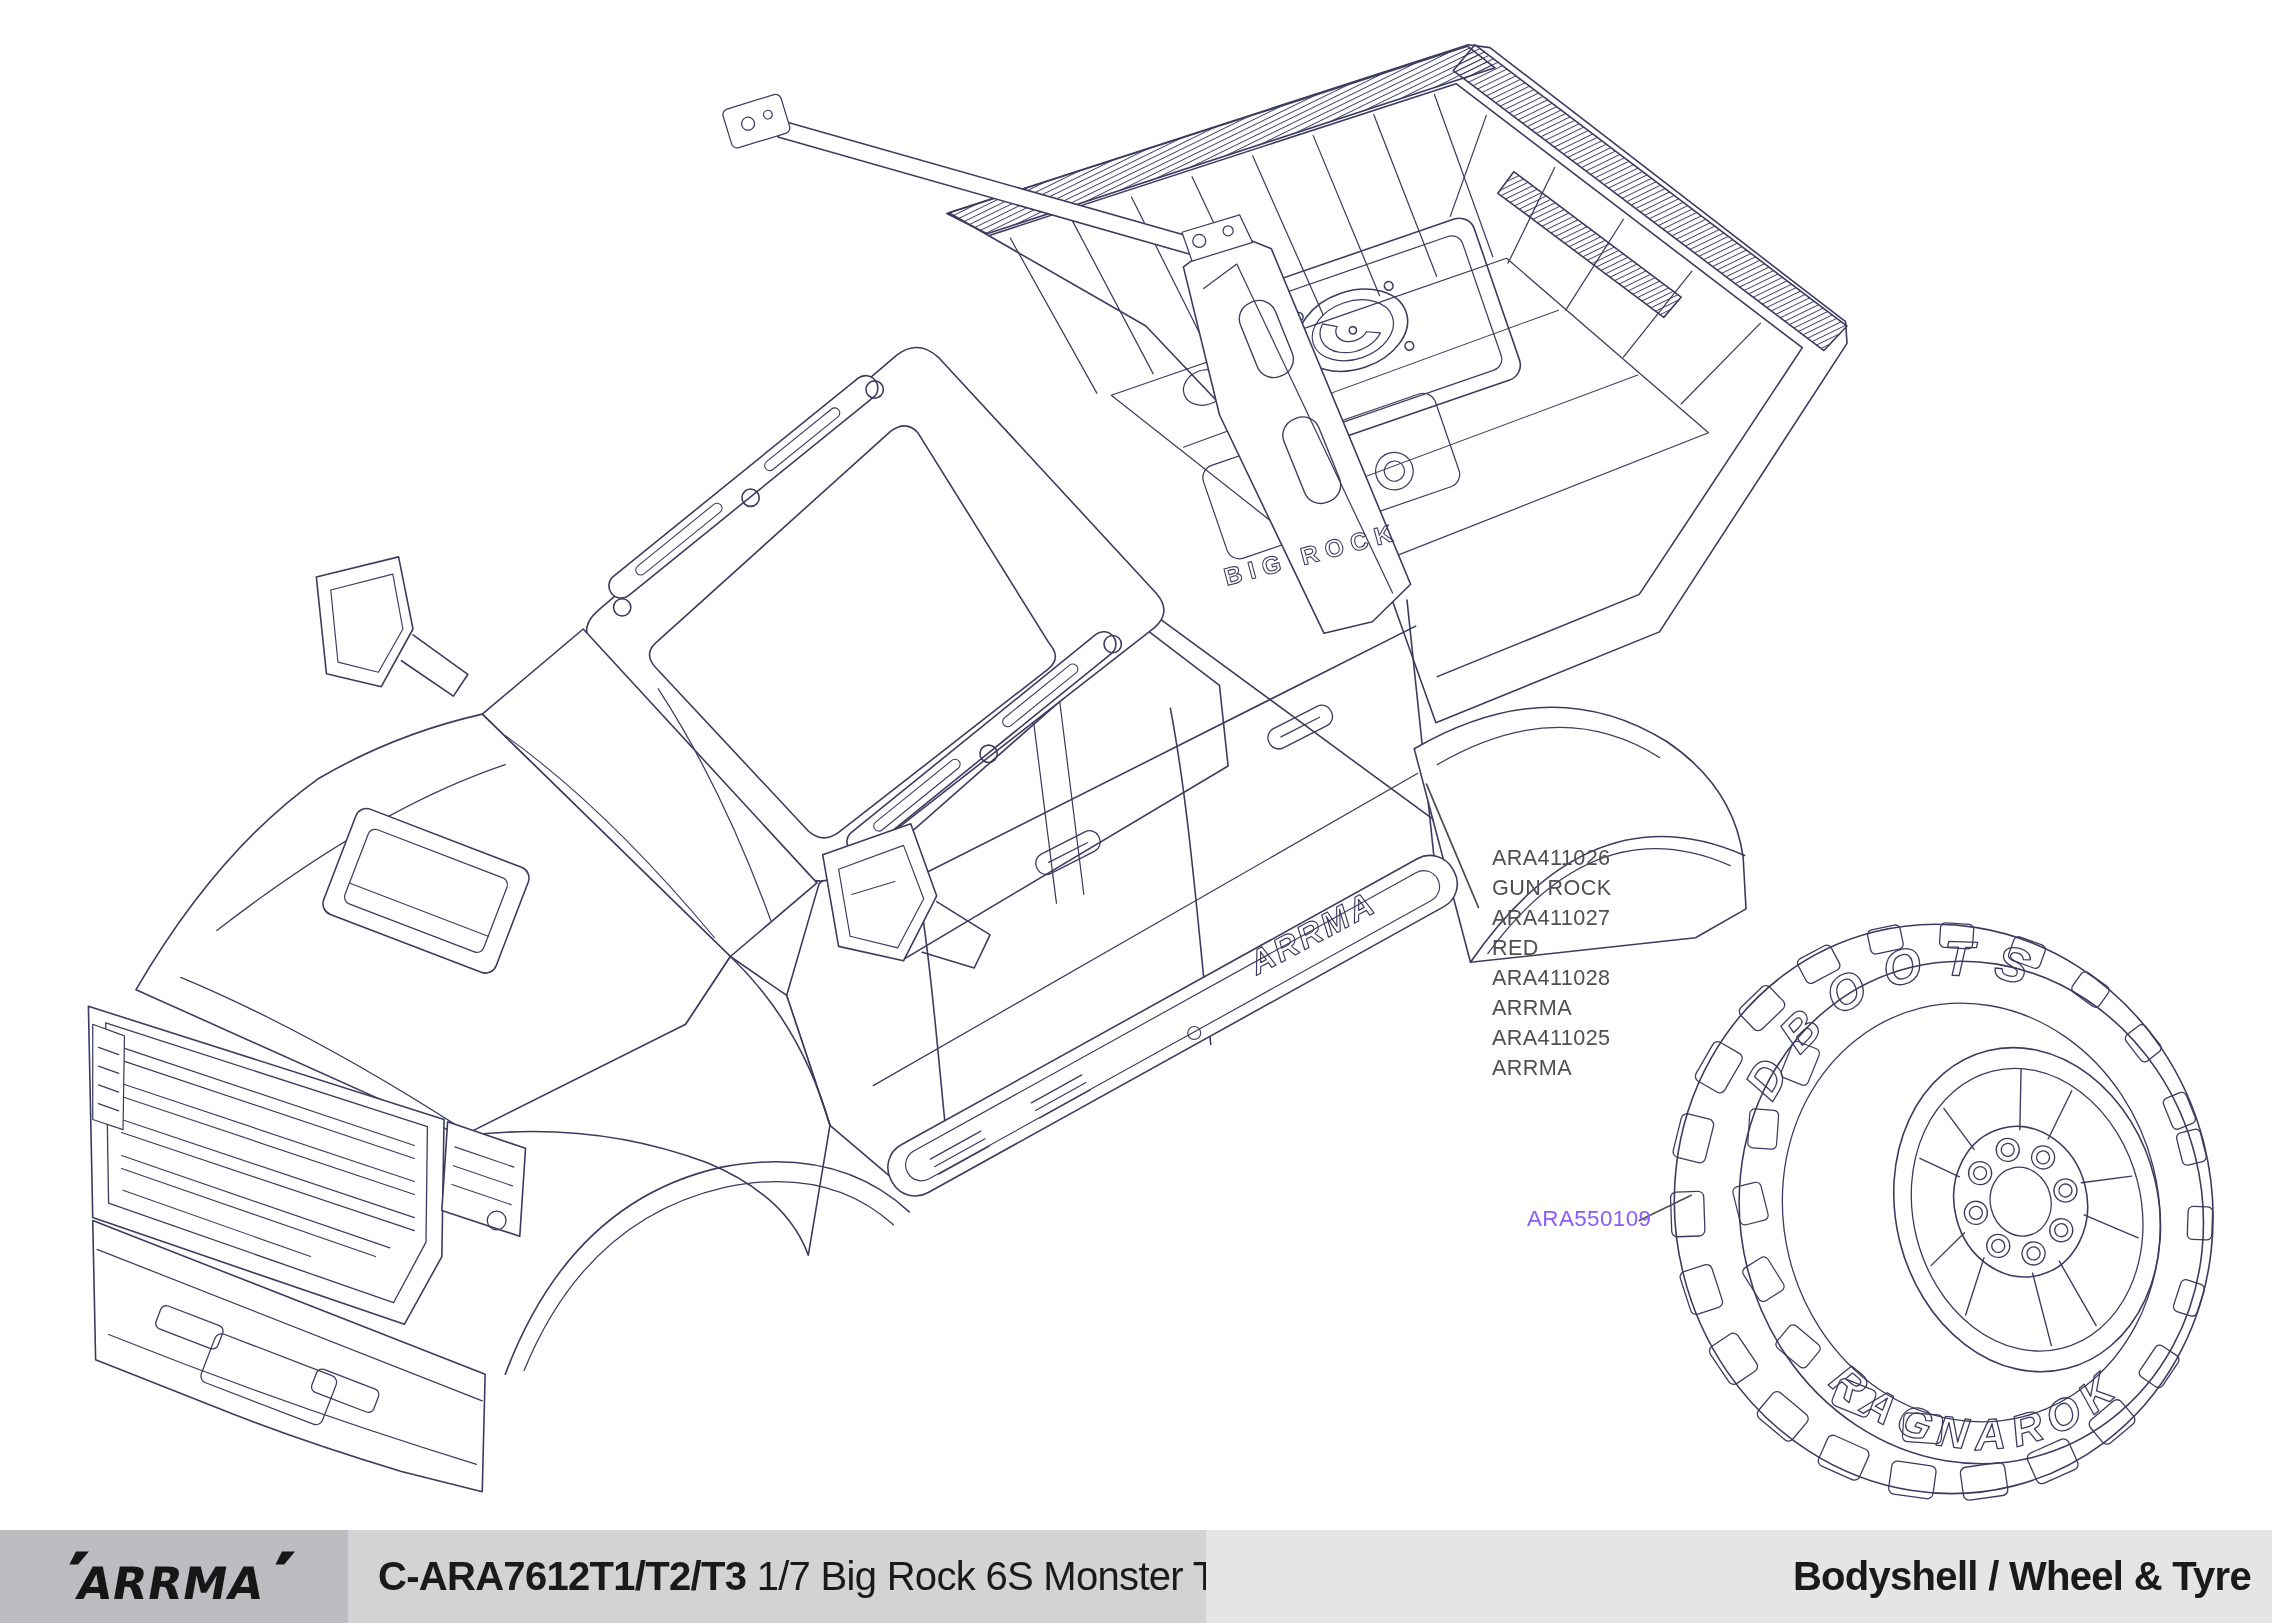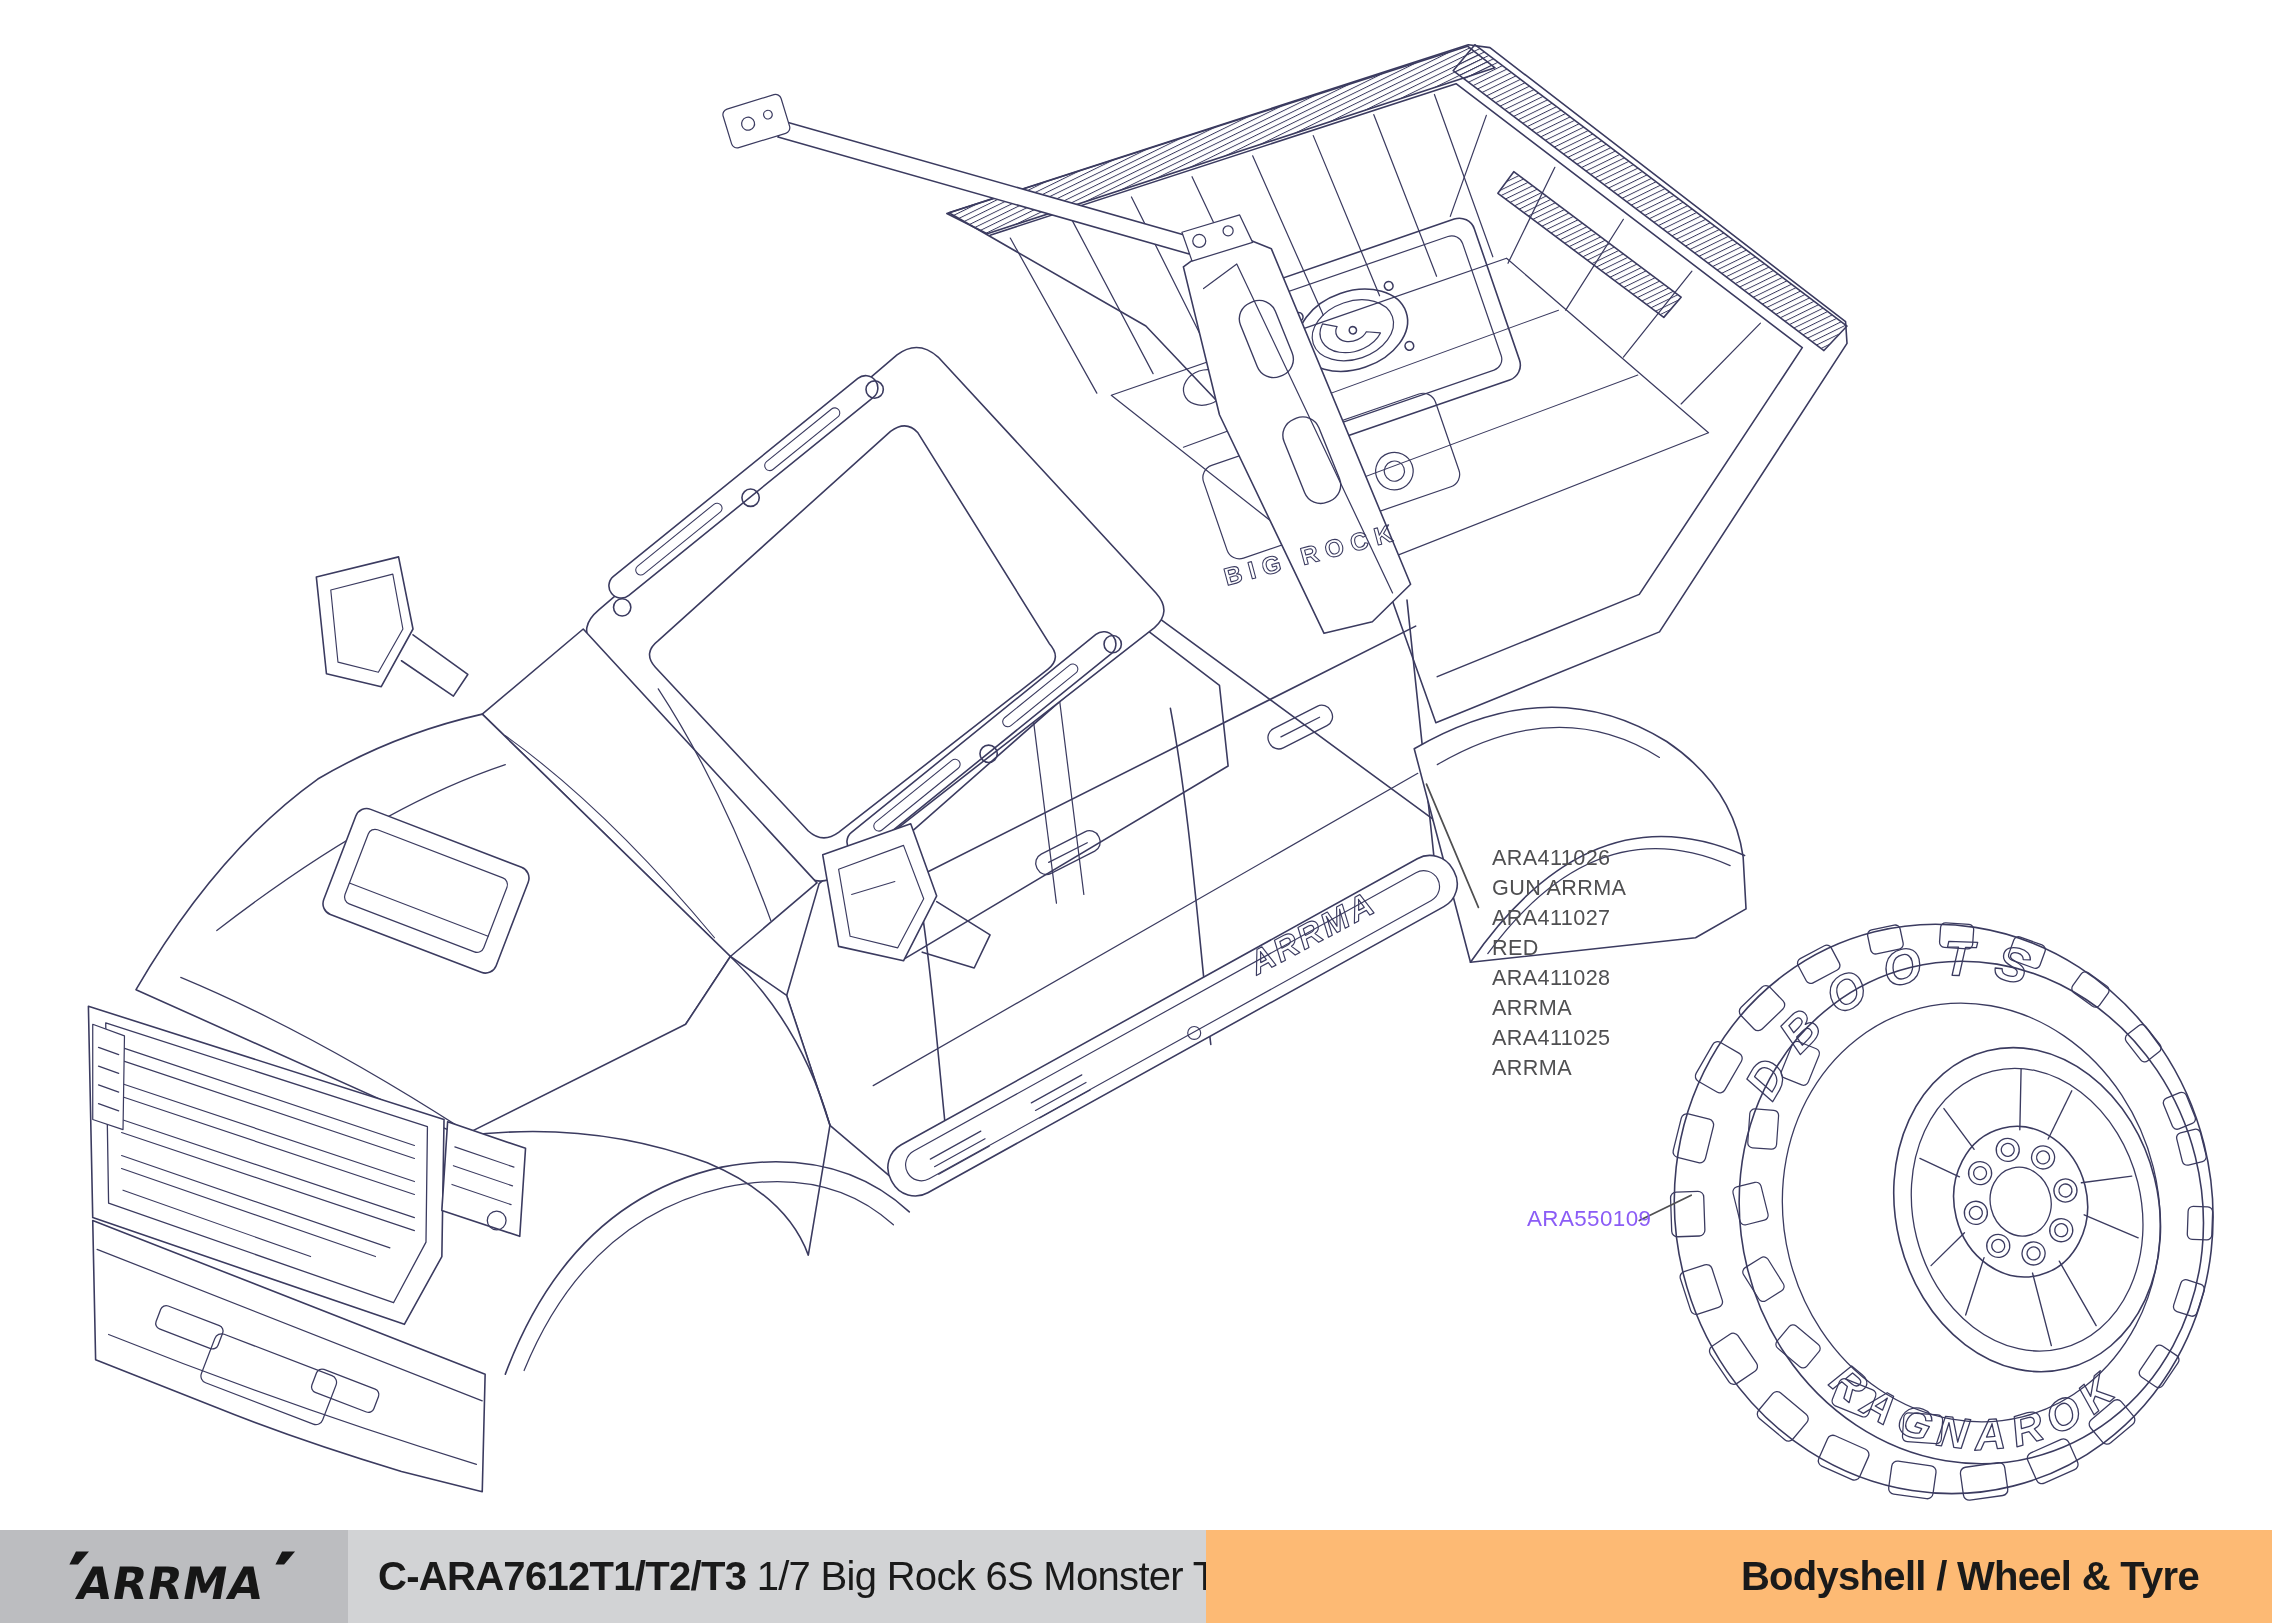--- a/index.html
+++ b/index.html
@@ -12,23 +12,23 @@
               font-size:21.6px;line-height:30px;letter-spacing:0.4px;}
   .parts-row{display:flex;flex-direction:column;}
   .parts-row .sku{width:144px;}
   .wheel-label{position:absolute;left:1527px;top:1206px;color:#8b5cf6;
                font-size:22.4px;letter-spacing:0.4px;}
   
   .footer{position:absolute;left:0;top:1530px;width:2273px;height:93px;display:flex;}
   .footer .logo-block{width:348px;height:100%;background:#bcbdc0;position:relative;}
   .footer .title-block{width:858px;height:100%;background:#d2d3d5;display:flex;
                        align-items:center;padding-left:30px;box-sizing:border-box;}
-  .footer .section-block{flex:1;height:100%;background:#fdba74;display:flex;
+  .footer .section-block{flex:1;height:100%;background:#e5e5e5;display:flex;
                          align-items:center;justify-content:flex-end;
-                         padding-right:74px;box-sizing:border-box;}
+                         padding-right:22px;box-sizing:border-box;}
   .footer .code{font-weight:bold;font-size:40px;color:#1a1a1a;letter-spacing:-0.7px;white-space:pre;text-align:center;}
   .footer .doc-title{font-size:40px;color:#1a1a1a;letter-spacing:-0.7px;white-space:pre;}
   .footer .section{font-weight:bold;font-size:40px;color:#1a1a1a;letter-spacing:-0.7px;}
   .logo-svg{position:absolute;left:58px;top:17.3px;}
 </style>
 </head>
 <body>
 
 <div id="stage">
 
@@ -377,21 +377,21 @@
 
   <g stroke="#4f4f51" stroke-width="2.4">
     <line x1="1977" y1="1087" x2="2049" y2="1258"></line>
     <line x1="2272" y1="1692" x2="2344" y2="1657"></line>
   </g>
 </svg>
 
 <div class="parts-list">
   <div class="parts-row">
     <span class="sku">ARA411026</span>
-    <span class="finish">GUN ARRMA</span>
+    <span class="finish">GUN ROCK</span>
   </div>
   <div class="parts-row">
     <span class="sku">ARA411027</span>
     <span class="finish">RED</span>
   </div>
   <div class="parts-row">
     <span class="sku">ARA411028</span>
     <span class="finish">ARRMA</span>
   </div>
   <div class="parts-row">

